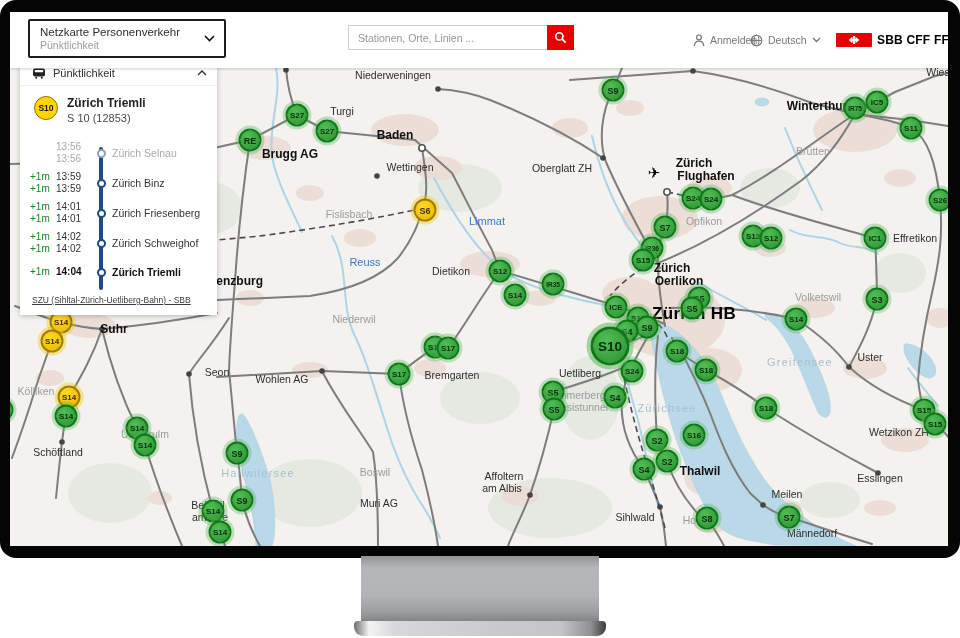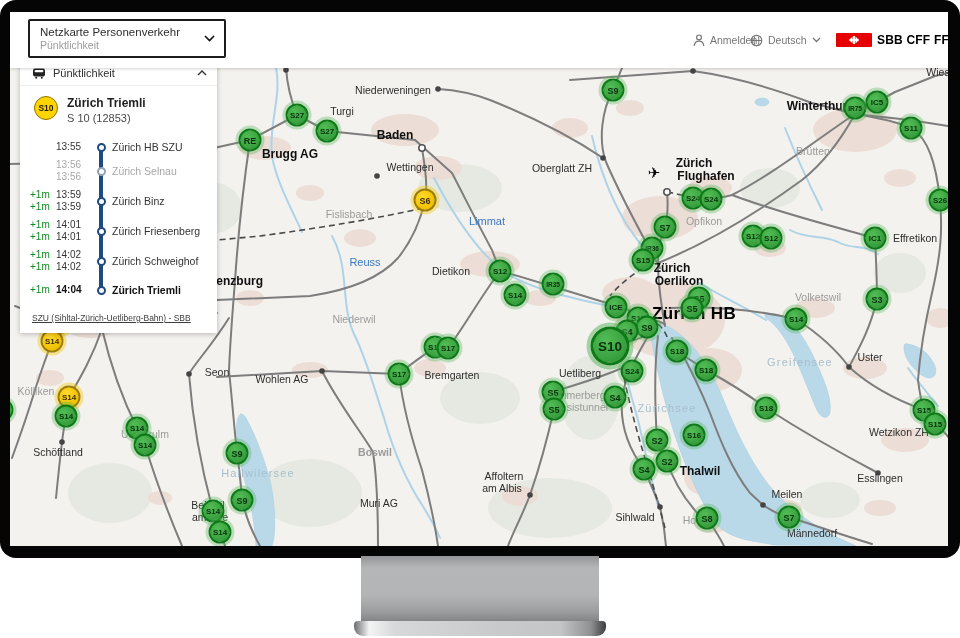--- a/index.html
+++ b/index.html
@@ -207,21 +207,21 @@
         </g>
         <g fill="#fff" stroke="#555" stroke-width="1.6">
           <circle cx="412" cy="80" r="3.2"></circle>
             <circle cx="657" cy="124" r="3.2"></circle>
         </g>
 
         <circle cx="589" cy="272" r="3.5" fill="#9a9a9a"></circle>
         <line x1="592" y1="274" x2="599" y2="277" stroke="#9a9a9a" stroke-width="2"></line>
       </svg>
       <div id="labels">
-          <div class="lbl " style="left: 383px; top: 22px; text-align: right;">Niederweningen</div>
+          <div class="lbl " style="left: 383px; top: 7px; text-align: right;">Niederweningen</div>
           <div class="lbl " style="left: 312px; top: 43px; margin-left: 20px;">Turgi</div>
           <div class="lbl b" style="left: 385px; top: 67px;">Baden</div>
           <div class="lbl b" style="left: 280px; top: 86px;">Brugg AG</div>
           <div class="lbl " style="left: 400px; top: 99px;">Wettingen</div>
           <div class="lbl gy" style="left: 339px; top: 146px;">Fislisbach</div>
           <div class="lbl " style="left: 552px; top: 100px;">Oberglatt ZH</div>
           <div class="lbl pl" style="left: 644px; top: 105px;">✈</div>
           <div class="lbl b" style="left: 684px; top: 95px;">Zürich</div>
           <div class="lbl b" style="left: 696px; top: 108px;">Flughafen</div>
           <div class="lbl b" style="left: 807px; top: 38px;">Winterthur</div>
@@ -237,21 +237,21 @@
           <div class="lbl " style="left: 272px; top: 311px;">Wohlen AG</div>
           <div class="lbl " style="left: 442px; top: 307px;">Bremgarten</div>
           <div class="lbl " style="left: 207px; top: 304px;">Seon</div>
           <div class="lbl b" style="left: 104px; top: 261px;">Suhr</div>
           <div class="lbl gy" style="left: 26px; top: 323px;">Kölliken</div>
           <div class="lbl " style="left: 48px; top: 384px; text-align: center;">Schöftland</div>
           <div class="lbl gy" style="left: 135px; top: 366px;">Unterkulm</div>
           <div class="lbl lk" style="left: 248px; top: 405px;">Hallwilersee</div>
           <div class="lbl " style="left: 198px; top: 437px;">Beinwil</div>
           <div class="lbl " style="left: 200px; top: 449px;">am See</div>
-          <div class="lbl gy" style="left: 365px; top: 384px; font-weight: bold;">Boswil</div>
+          <div class="lbl gy" style="left: 365px; top: 404px;">Boswil</div>
           <div class="lbl " style="left: 369px; top: 435px;">Muri AG</div>
           <div class="lbl " style="left: 494px; top: 408px;">Affoltern</div>
           <div class="lbl " style="left: 492px; top: 420px;">am Albis</div>
           <div class="lbl " style="left: 625px; top: 449px;">Sihlwald</div>
           <div class="lbl gy" style="left: 690px; top: 452px;">Horgen</div>
           <div class="lbl " style="left: 777px; top: 426px;">Meilen</div>
           <div class="lbl " style="left: 802px; top: 465px;">Männedorf</div>
           <div class="lbl b" style="left: 690px; top: 403px;">Thalwil</div>
           <div class="lbl lk" style="left: 657px; top: 340px;">Zürichsee</div>
           <div class="lbl " style="left: 570px; top: 305px;">Uetliberg</div>
@@ -263,21 +263,21 @@
           <div class="lbl gy" style="left: 808px; top: 229px;">Volketswil</div>
           <div class="lbl " style="left: 860px; top: 289px;">Uster</div>
           <div class="lbl lk" style="left: 790px; top: 294px;">Greifensee</div>
           <div class="lbl " style="left: 889px; top: 364px;">Wetzikon ZH</div>
           <div class="lbl " style="left: 870px; top: 410px;">Esslingen</div>
         </div>
       <div id="markers">
           <div class="mk" style="left: 240px; top: 72px;">RE</div>
           <div class="mk s" style="left: 287px; top: 47px;">S27</div>
           <div class="mk s" style="left: 317px; top: 63px;">S27</div>
-          <div class="mk y" style="left: 415px; top: 132px;">S6</div>
+          <div class="mk y" style="left: 415px; top: 142px;">S6</div>
           <div class="mk" style="left: 603px; top: 22px;">S9</div>
           <div class="mk xs" style="left: 845px; top: 40px;">IR75</div>
           <div class="mk s" style="left: 867px; top: 34px;">IC5</div>
           <div class="mk s" style="left: 901px; top: 60px;">S11</div>
           <div class="mk s" style="left: 930px; top: 132px;">S26</div>
           <div class="mk s" style="left: 865px; top: 170px;">IC1</div>
           <div class="mk s" style="left: 683px; top: 130px;">S24</div>
           <div class="mk s" style="left: 701px; top: 131px;">S24</div>
           <div class="mk" style="left: 655px; top: 159px;">S7</div>
           <div class="mk xs" style="left: 642px; top: 180px;">IR36</div>
@@ -329,20 +329,29 @@
     </div>
 
     <div class="topbar">
       <div class="ldrop">
         <div class="t1">Netzkarte Personenverkehr</div>
         <div class="t2">Pünktlichkeit</div>
         <svg width="11" height="7" viewBox="0 0 11 7">
             <polyline points="1,1 5.5,5.5 10,1" fill="none" stroke="#111" stroke-width="1.6"></polyline>
           </svg>
       </div>
+      <div class="search">
+        <input placeholder="Stationen, Orte, Linien ..." style="">
+        <button class="sbtn">
+          <svg width="13" height="13" viewBox="0 0 13 13">
+              <circle cx="5.4" cy="5.4" r="3.6" fill="none" stroke="#fff" stroke-width="1.6"></circle>
+              <line x1="8.2" y1="8.2" x2="11.6" y2="11.6" stroke="#fff" stroke-width="1.8"></line>
+            </svg>
+        </button>
+      </div>
       <div class="tr-item login">
         <svg width="12" height="13" viewBox="0 0 12 13">
             <circle cx="6" cy="3.4" r="2.4" fill="none" stroke="#767676" stroke-width="1.2"></circle>
             <path d="M1.2,12 C1.6,8.6 3.4,7.2 6,7.2 C8.6,7.2 10.4,8.6 10.8,12" fill="none" stroke="#767676" stroke-width="1.2"></path>
           </svg>
         <span>Anmelden</span>
       </div>
       <div class="tr-item lang">
         <svg width="13" height="13" viewBox="0 0 13 13">
             <circle cx="6.5" cy="6.5" r="5.3" fill="none" stroke="#767676" stroke-width="1.1"></circle>
@@ -384,26 +393,20 @@
       </div>
       <div class="p-train">
         <span class="badge">S10</span>
         <span>
           <div class="tt1">Zürich Triemli</div>
           <div class="tt2">S 10 (12853)</div>
         </span>
       </div>
       <div class="stops" id="stops-list">
         <div class="vline" id="vline" style="left: 79px; top: 17px; height: 143px;"></div>
-      <div class="stop">
-            <span class="dly">&nbsp;</span>
-            <span class="tm">13:55</span>
-            <span class="node"></span>
-            <span class="nm">Zürich HB SZU</span>
-          </div>
           <div class="stop p">
             <span class="dly">&nbsp;</span>
             <span class="tm">13:56<br>13:56</span>
             <span class="node"></span>
             <span class="nm">Zürich Selnau</span>
           </div>
           <div class="stop">
             <span class="dly">+1m<br>+1m</span>
             <span class="tm">13:59<br>13:59</span>
             <span class="node"></span>

